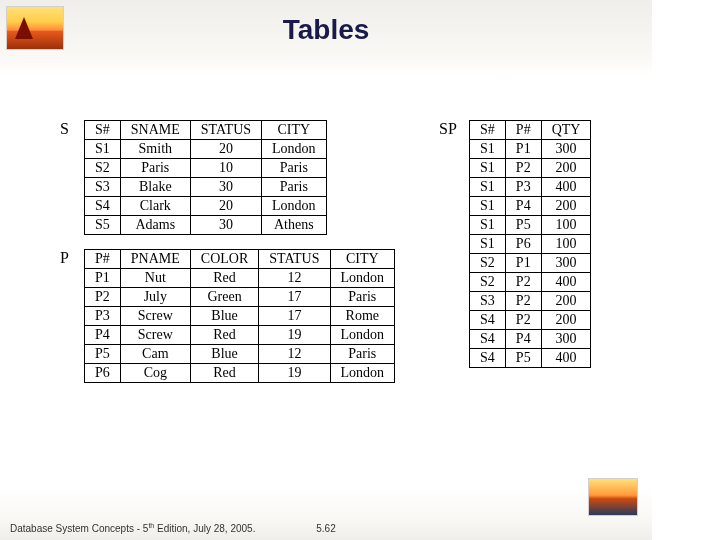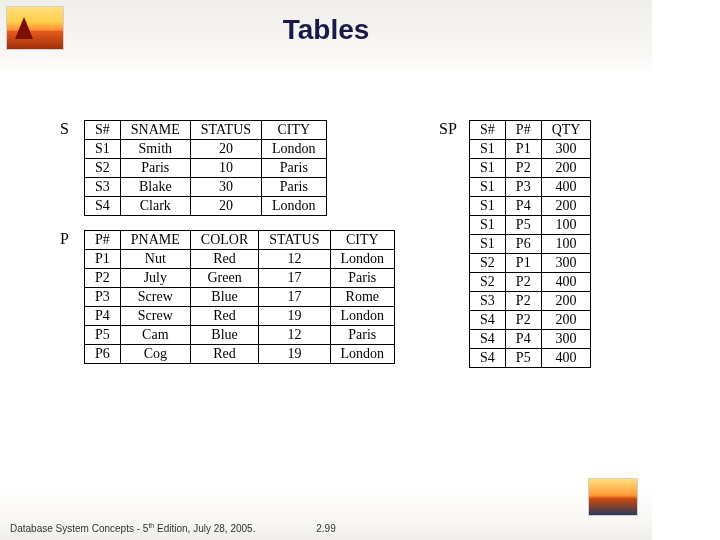--- a/index.html
+++ b/index.html
@@ -89,20 +89,26 @@
                 <td>S3</td>
                 <td>Blake</td>
                 <td>30</td>
                 <td>Paris</td>
               </tr>
           <tr>
                 <td>S4</td>
                 <td>Clark</td>
                 <td>20</td>
                 <td>London</td>
+              </tr>
+          <tr>
+                <td>S5</td>
+                <td>Adams</td>
+                <td>30</td>
+                <td>Athens</td>
               </tr>
         </tbody>
           </table>
       </div>
 
       <div class="tblwrap">
         <div class="tbllabel">P</div>
         <table class="rel">
           <tbody>
               <tr>
@@ -234,16 +240,16 @@
     </div>
 
   </div>
 
   <div class="logo-br"></div>
 
   <div class="footer">
     <span>
       <span>Database System Concepts - 5</span><sup>th</sup><span> Edition, July 28, 2005.</span>
     </span>
-    <span class="mid">2.99</span>
+    <span class="mid">5.62</span>
   </div>
 
 </div>
 
 </body></html>

